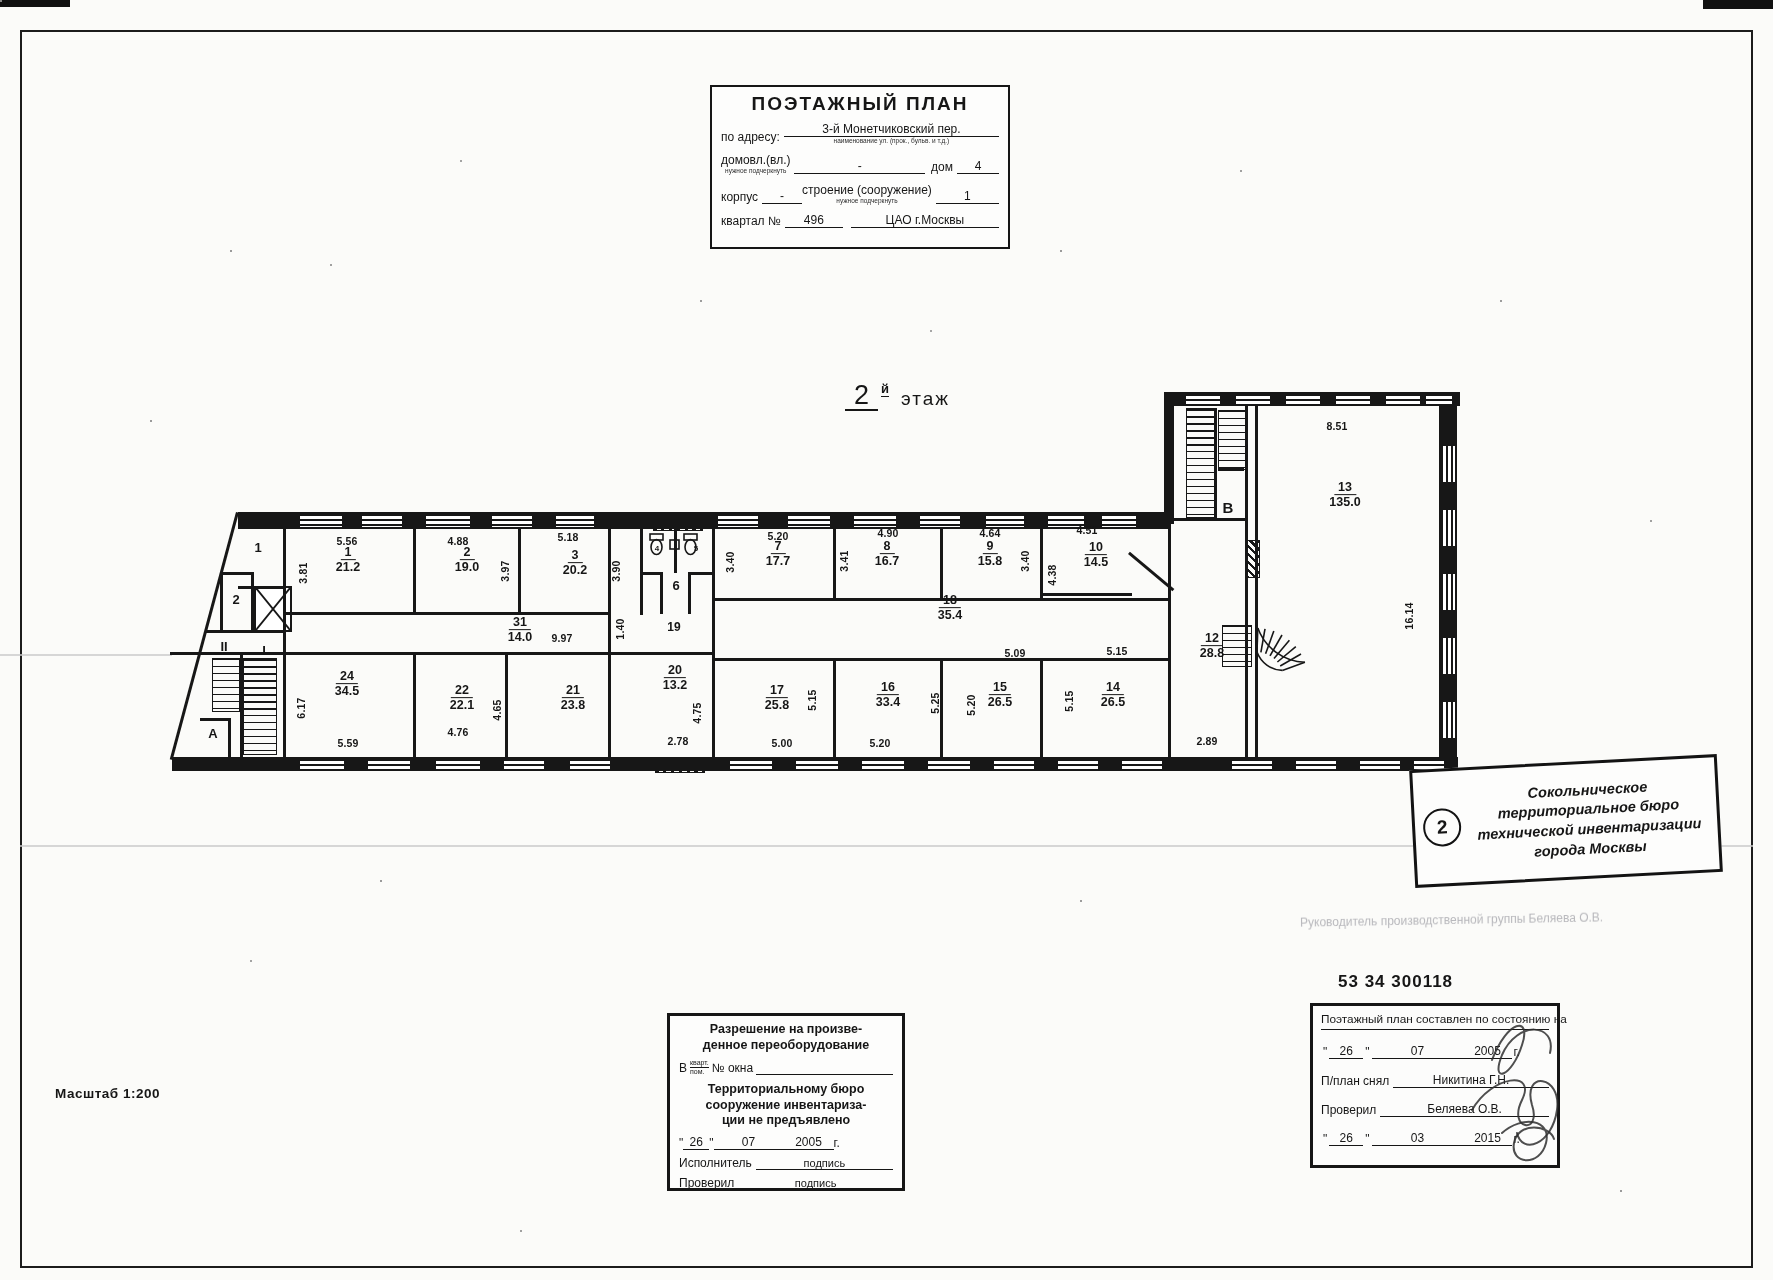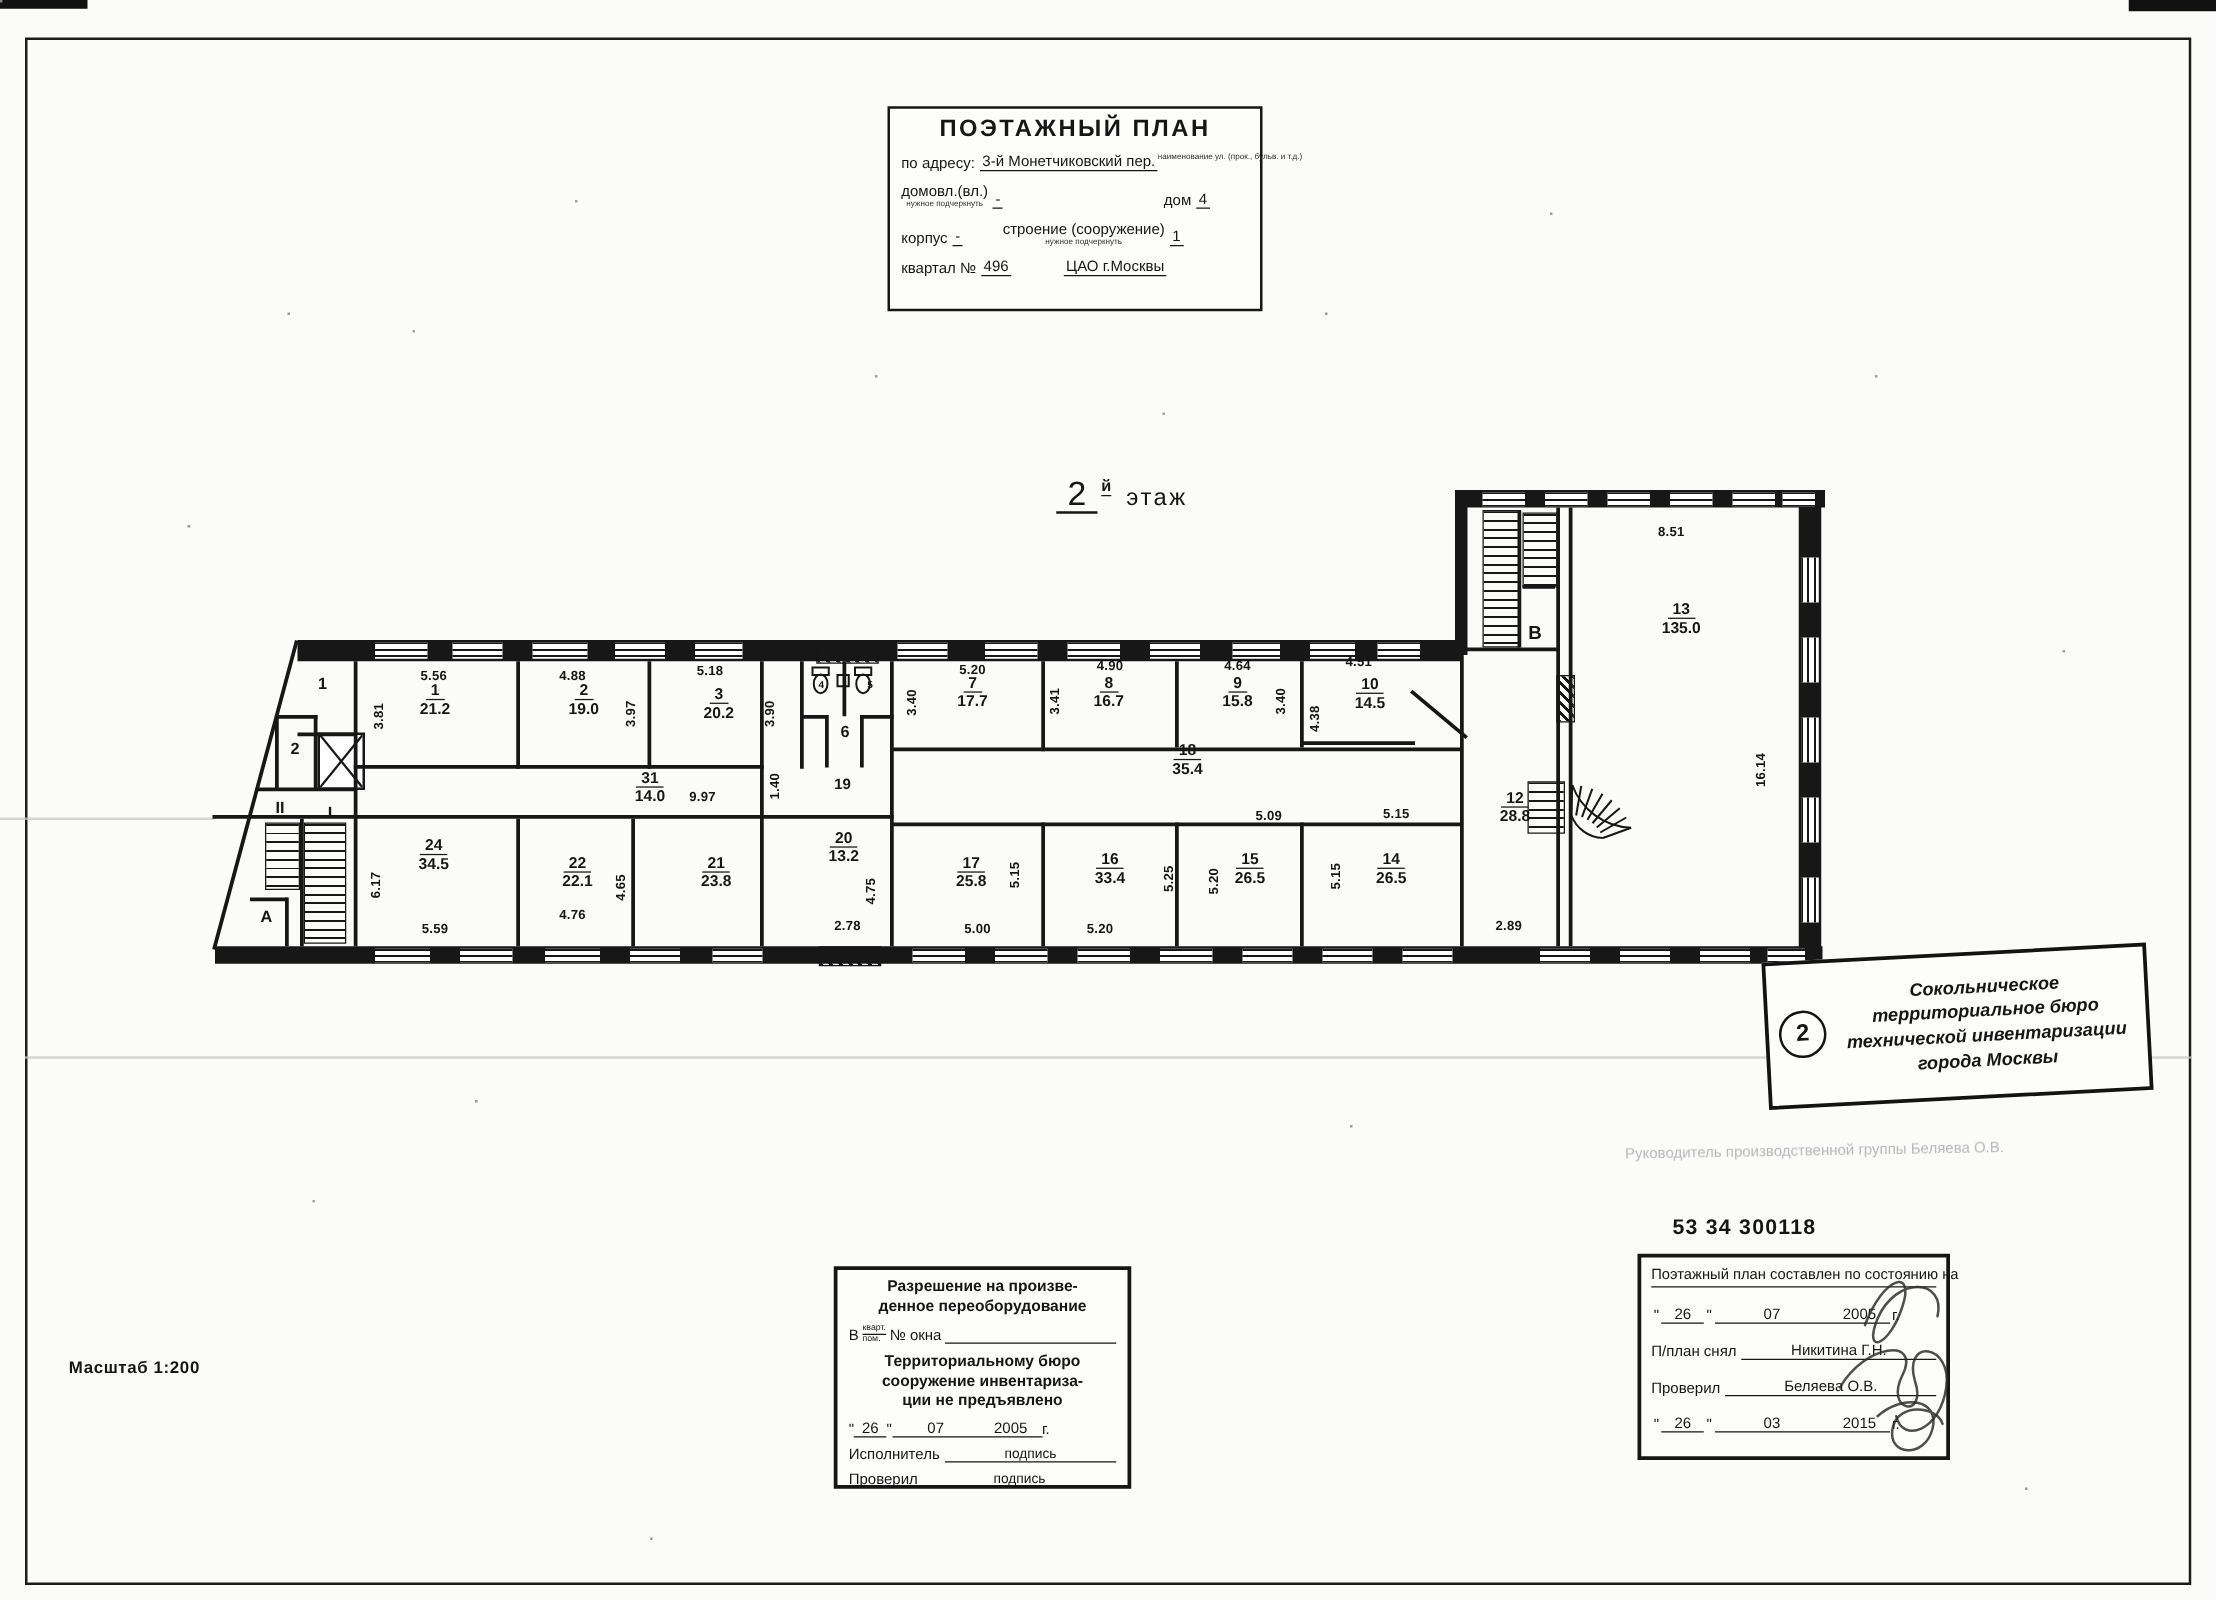--- a/index.html
+++ b/index.html
@@ -22,21 +22,21 @@
   .room .ra{display:block}
   .dim{transform:translate(-50%,-50%);font-size:10.5px;font-weight:600;white-space:nowrap;letter-spacing:.2px}
   .dim.v{transform:translate(-50%,-50%) rotate(-90deg)}
   .ltr{transform:translate(-50%,-50%);font-weight:700;white-space:nowrap}
   .elev{border:2.5px solid #171717;background:#fff}
   
   #titleblock{left:710px;top:85px;width:300px;height:164px;border:2.5px solid #161616;background:#fdfdfc;padding:5px 9px;box-sizing:border-box}
   #titleblock .tt{text-align:center;font-size:19px;font-weight:700;letter-spacing:2px;margin:1px 0 7px}
   .tb-row{display:flex;align-items:flex-end;font-size:12px;margin-bottom:9px;white-space:nowrap}
   .tb-row .lab{margin-right:4px}
-  .uw{display:inline-flex;flex-direction:row;vertical-align:bottom}
+  .uw{display:inline-flex;flex-direction:column;vertical-align:bottom}
   .uw .ul{border-bottom:1.4px solid #161616;text-align:center;min-height:13px;padding:0 2px}
   .uw .cap,.lw .cap{font-size:6.5px;color:#2e2e2e;text-align:center;line-height:1.1}
   .lw{display:inline-flex;flex-direction:column;margin-right:4px}
   .grow{flex:1}
   
   #floorlabel{left:845px;top:381px;display:flex;align-items:flex-start}
   #floorlabel .fl-num{font-size:27px;border-bottom:2px solid #161616;padding:0 9px;line-height:1.05}
   #floorlabel .fl-sup{font-size:13px;font-weight:700;border-bottom:1.5px solid #161616;margin-left:3px}
   #floorlabel .fl-word{font-size:19px;margin-left:12px;margin-top:7px;letter-spacing:2px}
   

